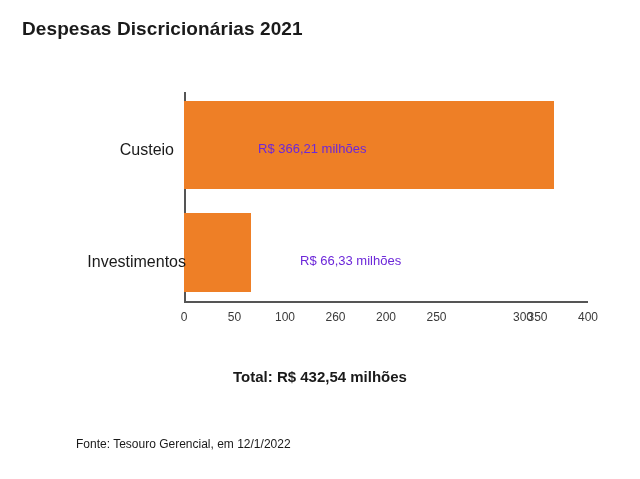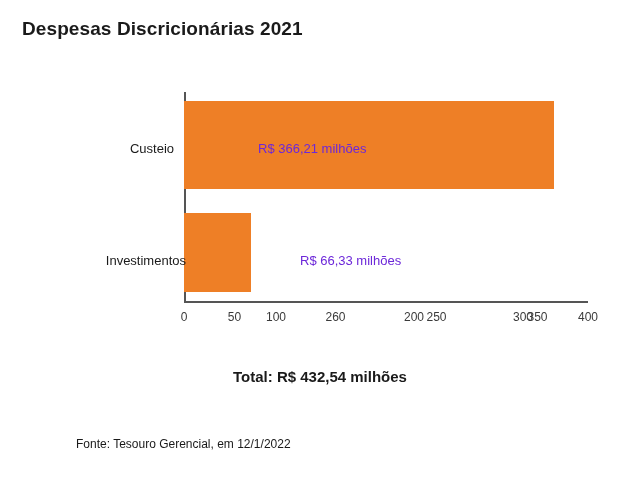--- a/index.html
+++ b/index.html
@@ -78,21 +78,21 @@
     left: 258px;
     top: 141px;
   }
   #value-investimentos {
     left: 300px;
     top: 253px;
   }
 
   .cat-label {
     position: absolute;
-    font-size: 13px;
+    font-size: 16px;
     color: #1a1a1a;
     white-space: nowrap;
     text-align: right;
   }
   #cat-custeio {
     right: 466px;
     top: 141px;
   }
   #cat-investimentos {
     right: 454px;
@@ -144,23 +144,23 @@
 
 <div class="cat-label" id="cat-custeio">Custeio</div>
 <div class="cat-label" id="cat-investimentos">Investimentos</div>
 
 <div class="bar-label" id="value-custeio">R$ 366,21 milhões</div>
 <div class="bar-label" id="value-investimentos">R$ 66,33 milhões</div>
 
 <div id="x-tick-labels">
     <div class="tick-label" style="left: 184px;">0</div>
     <div class="tick-label" style="left: 234.5px;">50</div>
-    <div class="tick-label" style="left: 276px;">100</div>
+    <div class="tick-label" style="left: 285px;">100</div>
     <div class="tick-label" style="left: 335.5px;">260</div>
-    <div class="tick-label" style="left: 386px; margin-left: 28px;">200</div>
+    <div class="tick-label" style="left: 386px;">200</div>
     <div class="tick-label" style="left: 436.5px;">250</div>
     <div class="tick-label" style="left: 487px; margin-left: 36px;">300</div>
     <div class="tick-label" style="left: 537.5px;">350</div>
     <div class="tick-label" style="left: 588px;">400</div>
   </div>
 
 <div id="total-line">Total: R$ 432,54 milhões</div>
 <div id="source-line">Fonte: Tesouro Gerencial, em 12/1/2022</div>
 
 </body></html>

